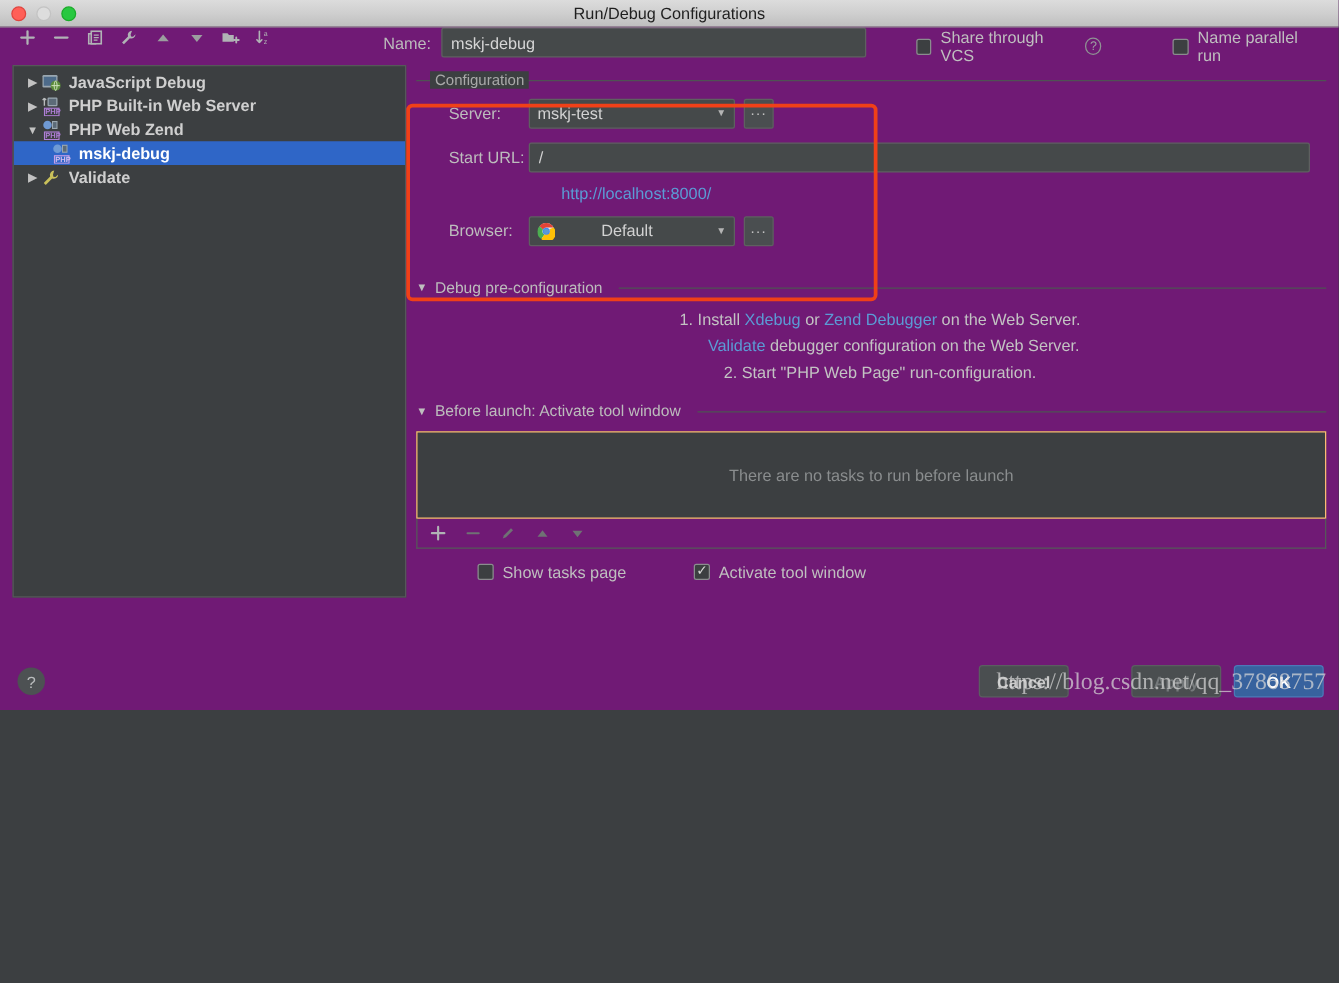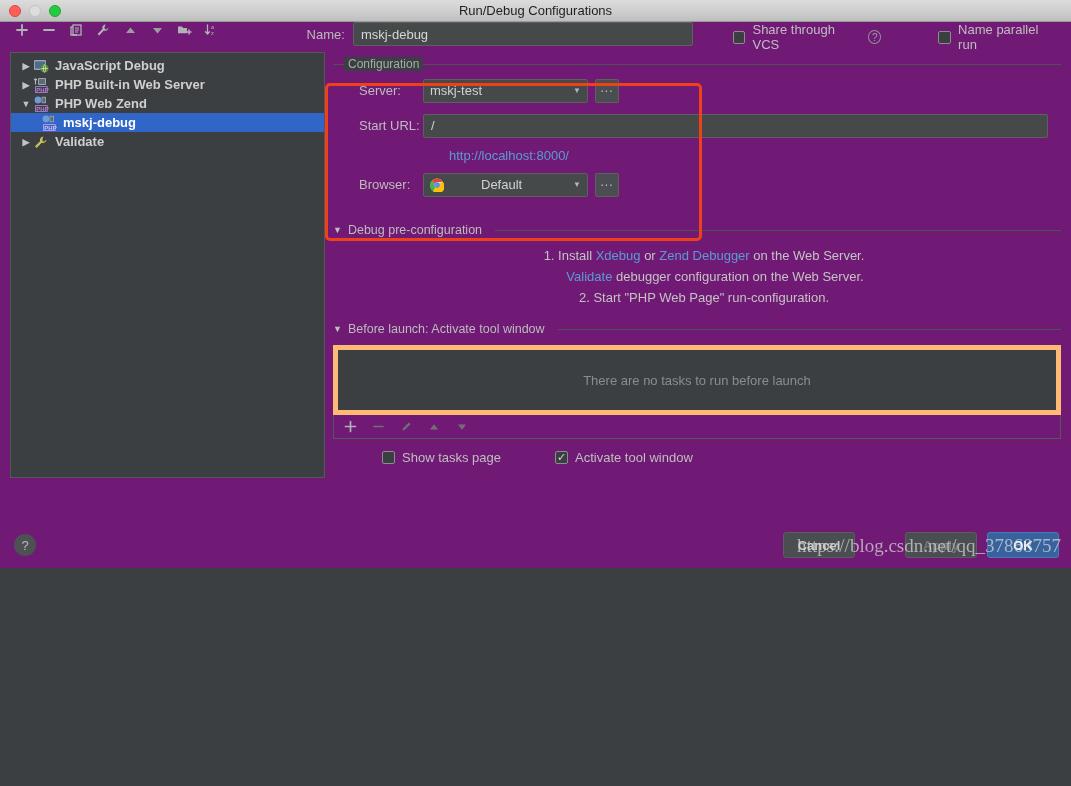--- a/index.html
+++ b/index.html
@@ -187,21 +187,21 @@
   }
   .tri { font-size: 9px; color: #bfbfbf; }
   .sec-line { flex: 1 1 auto; height: 1px; background: #4f5254; margin-left: 7px; }
 
   .steps { padding: 9px 0 0 14px; font-size: 13px; color: #c3c3c3; line-height: 20px; }
   .step { margin-bottom: 1px; text-align: center; }
   .step-sub { padding-left: 22px; }
 
   .tasks-box {
     margin-top: 9px;
-    border: 5px solid #fdba74;
+    border: 1px solid #fdba74;
     background: #3c3f41;
     height: 70px;
     display: flex; align-items: center; justify-content: center;
     font-size: 13px; color: #8a8d8e;
   }
   .tasks-toolbar {
     border: 1px solid #555859; border-top: none;
     height: 24px; display: flex; align-items: center; gap: 14px;
     padding-left: 9px;
   }

